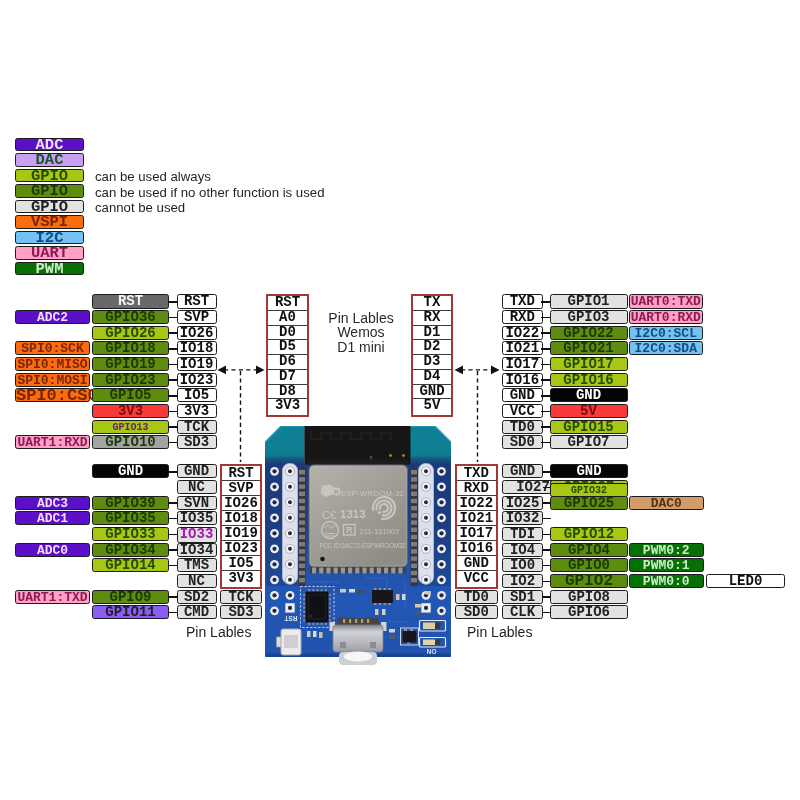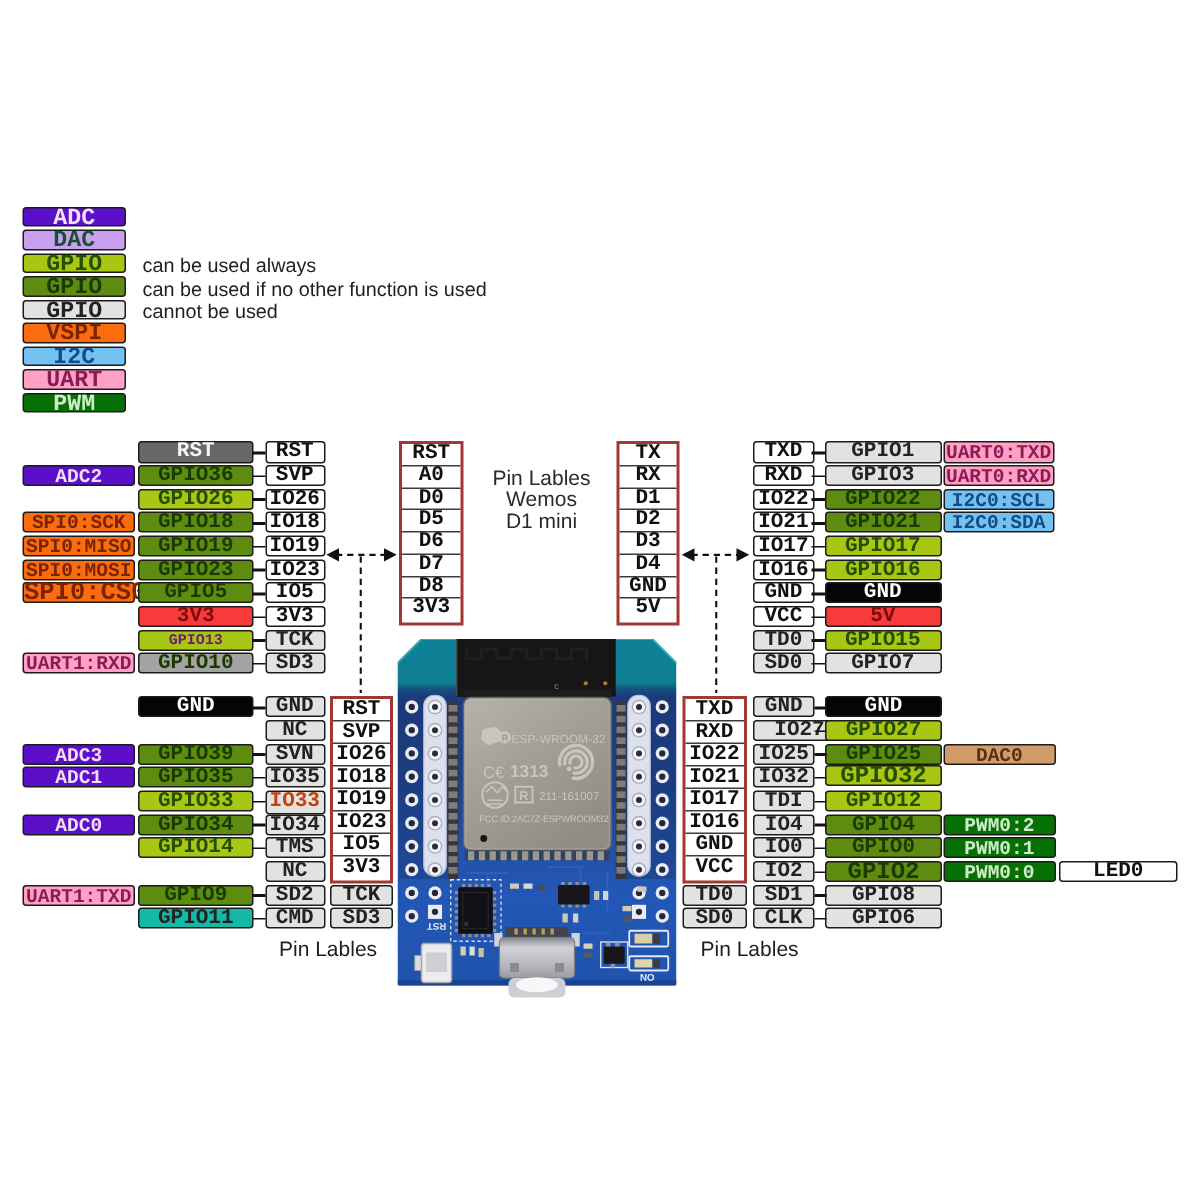--- a/index.html
+++ b/index.html
@@ -105,49 +105,49 @@
 <div class="b" style="left:176.5px;top:479.9px;width:40px;height:14.2px;background:#e2e2e0;color:#222222;font-size:14px;line-height:13.899999999999999px">NC</div>
 <div class="b" style="left:15px;top:495.6px;width:75px;height:14.2px;background:#5b0fc8;color:#f2dff6;font-size:13px;line-height:13.899999999999999px">ADC3</div>
 <div class="b" style="left:92px;top:495.6px;width:77px;height:14.2px;background:#5e8c10;color:#1c3a00;font-size:14px;line-height:13.899999999999999px">GPIO39</div>
 <div class="b" style="left:176.5px;top:495.6px;width:40px;height:14.2px;background:#e2e2e0;color:#222222;font-size:14px;line-height:13.899999999999999px">SVN</div>
 <div class="conn" style="left:168px;top:502.3px;width:9px"></div>
 <div class="b" style="left:15px;top:511.2px;width:75px;height:14.2px;background:#5b0fc8;color:#f2dff6;font-size:13px;line-height:13.899999999999999px">ADC1</div>
 <div class="b" style="left:92px;top:511.2px;width:77px;height:14.2px;background:#5e8c10;color:#1c3a00;font-size:14px;line-height:13.899999999999999px">GPIO35</div>
 <div class="b" style="left:176.5px;top:511.2px;width:40px;height:14.2px;background:#e2e2e0;color:#222222;font-size:14px;line-height:13.899999999999999px">IO35</div>
 <div class="conn" style="left:168px;top:517.9px;width:9px"></div>
 <div class="b" style="left:92px;top:526.9px;width:77px;height:14.2px;background:#a8c614;color:#254e00;font-size:14px;line-height:13.899999999999999px">GPIO33</div>
-<div class="b" style="left:176.5px;top:526.9px;width:40px;height:16px;background:#e2e2e0;color:#c2410c;font-size:14px;line-height:13.899999999999999px">IO33</div>
+<div class="b" style="left:176.5px;top:526.9px;width:40px;height:16px;background:#e2e2e0;color:#a21caf;font-size:14px;line-height:13.899999999999999px">IO33</div>
 <div class="conn" style="left:168px;top:533.6px;width:9px"></div>
 <div class="b" style="left:15px;top:542.5px;width:75px;height:14.2px;background:#5b0fc8;color:#f2dff6;font-size:13px;line-height:13.899999999999999px">ADC0</div>
 <div class="b" style="left:92px;top:542.5px;width:77px;height:14.2px;background:#5e8c10;color:#1c3a00;font-size:14px;line-height:13.899999999999999px">GPIO34</div>
 <div class="b" style="left:176.5px;top:542.5px;width:40px;height:14.2px;background:#e2e2e0;color:#222222;font-size:14px;line-height:13.899999999999999px">IO34</div>
 <div class="conn" style="left:168px;top:549.2px;width:9px"></div>
 <div class="b" style="left:92px;top:558.2px;width:77px;height:14.2px;background:#a8c614;color:#254e00;font-size:14px;line-height:13.899999999999999px">GPIO14</div>
 <div class="b" style="left:176.5px;top:558.2px;width:40px;height:14.2px;background:#e2e2e0;color:#222222;font-size:14px;line-height:13.899999999999999px">TMS</div>
 <div class="conn" style="left:168px;top:564.9000000000001px;width:9px"></div>
 <div class="b" style="left:176.5px;top:573.9px;width:40px;height:14.2px;background:#e2e2e0;color:#222222;font-size:14px;line-height:13.899999999999999px">NC</div>
 <div class="b" style="left:15px;top:589.5px;width:75px;height:14.2px;background:#ffa0c4;color:#8c1a55;font-size:13px;line-height:13.899999999999999px">UART1:TXD</div>
 <div class="b" style="left:92px;top:589.5px;width:77px;height:14.2px;background:#5e8c10;color:#1c3a00;font-size:14px;line-height:13.899999999999999px">GPIO9</div>
 <div class="b" style="left:176.5px;top:589.5px;width:40px;height:14.2px;background:#e2e2e0;color:#222222;font-size:14px;line-height:13.899999999999999px">SD2</div>
 <div class="conn" style="left:168px;top:596.2px;width:9px"></div>
-<div class="b" style="left:92px;top:605.1px;width:77px;height:14.2px;background:#14b8a6;color:#222222;font-size:14px;line-height:13.899999999999999px">GPIO11</div>
+<div class="b" style="left:92px;top:605.1px;width:77px;height:14.2px;background:#8b5cf6;color:#222222;font-size:14px;line-height:13.899999999999999px">GPIO11</div>
 <div class="b" style="left:176.5px;top:605.1px;width:40px;height:14.2px;background:#e2e2e0;color:#222222;font-size:14px;line-height:13.899999999999999px">CMD</div>
 <div class="conn" style="left:168px;top:611.8000000000001px;width:9px"></div>
 <div class="b" style="left:502px;top:464.3px;width:41px;height:14.2px;background:#e2e2e0;color:#222222;font-size:14px;line-height:13.899999999999999px">GND</div>
 <div class="b" style="left:550px;top:464.3px;width:78px;height:14.2px;background:#050505;color:#ffffff;font-size:14px;line-height:13.899999999999999px">GND</div>
 <div class="conn" style="left:543px;top:471.0px;width:8px"></div>
 <div class="b" style="left:502px;top:479.9px;width:62px;height:14.2px;background:#e2e2e0;color:#222222;font-size:14px;line-height:13.899999999999999px">IO27</div>
 <div class="b" style="left:550px;top:479.9px;width:78px;height:14.2px;background:#a8c614;color:#254e00;font-size:14px;line-height:13.899999999999999px">GPIO27</div>
 <div class="conn" style="left:543px;top:486.59999999999997px;width:8px"></div>
 <div class="b" style="left:502px;top:495.6px;width:41px;height:14.2px;background:#e2e2e0;color:#222222;font-size:14px;line-height:13.899999999999999px">IO25</div>
 <div class="b" style="left:550px;top:495.6px;width:78px;height:14.2px;background:#5e8c10;color:#1c3a00;font-size:14px;line-height:13.899999999999999px">GPIO25</div>
 <div class="b" style="left:629px;top:495.6px;width:74.5px;height:14.2px;background:#d29b6a;color:#553311;font-size:13px;line-height:13.899999999999999px">DAC0</div>
 <div class="conn" style="left:543px;top:502.3px;width:8px"></div>
 <div class="b" style="left:502px;top:511.2px;width:41px;height:14.2px;background:#e2e2e0;color:#222222;font-size:14px;line-height:13.899999999999999px">IO32</div>
-<div class="b" style="left:550px;top:510px;width:78px;height:14.2px;background:#a8c614;color:#254e00;font-size:16px;line-height:13.899999999999999px">GPIO32</div>
+<div class="b" style="left:550px;top:483px;width:78px;height:14.2px;background:#a8c614;color:#254e00;font-size:10px;line-height:13.899999999999999px">GPIO32</div>
 <div class="conn" style="left:543px;top:517.9px;width:8px"></div>
 <div class="b" style="left:502px;top:526.9px;width:41px;height:14.2px;background:#e2e2e0;color:#222222;font-size:14px;line-height:13.899999999999999px">TDI</div>
 <div class="b" style="left:550px;top:526.9px;width:78px;height:14.2px;background:#a8c614;color:#254e00;font-size:14px;line-height:13.899999999999999px">GPIO12</div>
 <div class="conn" style="left:543px;top:533.6px;width:8px"></div>
 <div class="b" style="left:502px;top:542.5px;width:41px;height:14.2px;background:#e2e2e0;color:#222222;font-size:14px;line-height:13.899999999999999px">IO4</div>
 <div class="b" style="left:550px;top:542.5px;width:78px;height:14.2px;background:#5e8c10;color:#1c3a00;font-size:14px;line-height:13.899999999999999px">GPIO4</div>
 <div class="b" style="left:629px;top:542.5px;width:74.5px;height:14.2px;background:#067005;color:#cfecc8;font-size:13px;line-height:13.899999999999999px">PWM0:2</div>
 <div class="conn" style="left:543px;top:549.2px;width:8px"></div>
 <div class="b" style="left:502px;top:558.2px;width:41px;height:14.2px;background:#e2e2e0;color:#222222;font-size:14px;line-height:13.899999999999999px">IO0</div>
 <div class="b" style="left:550px;top:558.2px;width:78px;height:14.2px;background:#5e8c10;color:#1c3a00;font-size:14px;line-height:13.899999999999999px">GPIO0</div>

